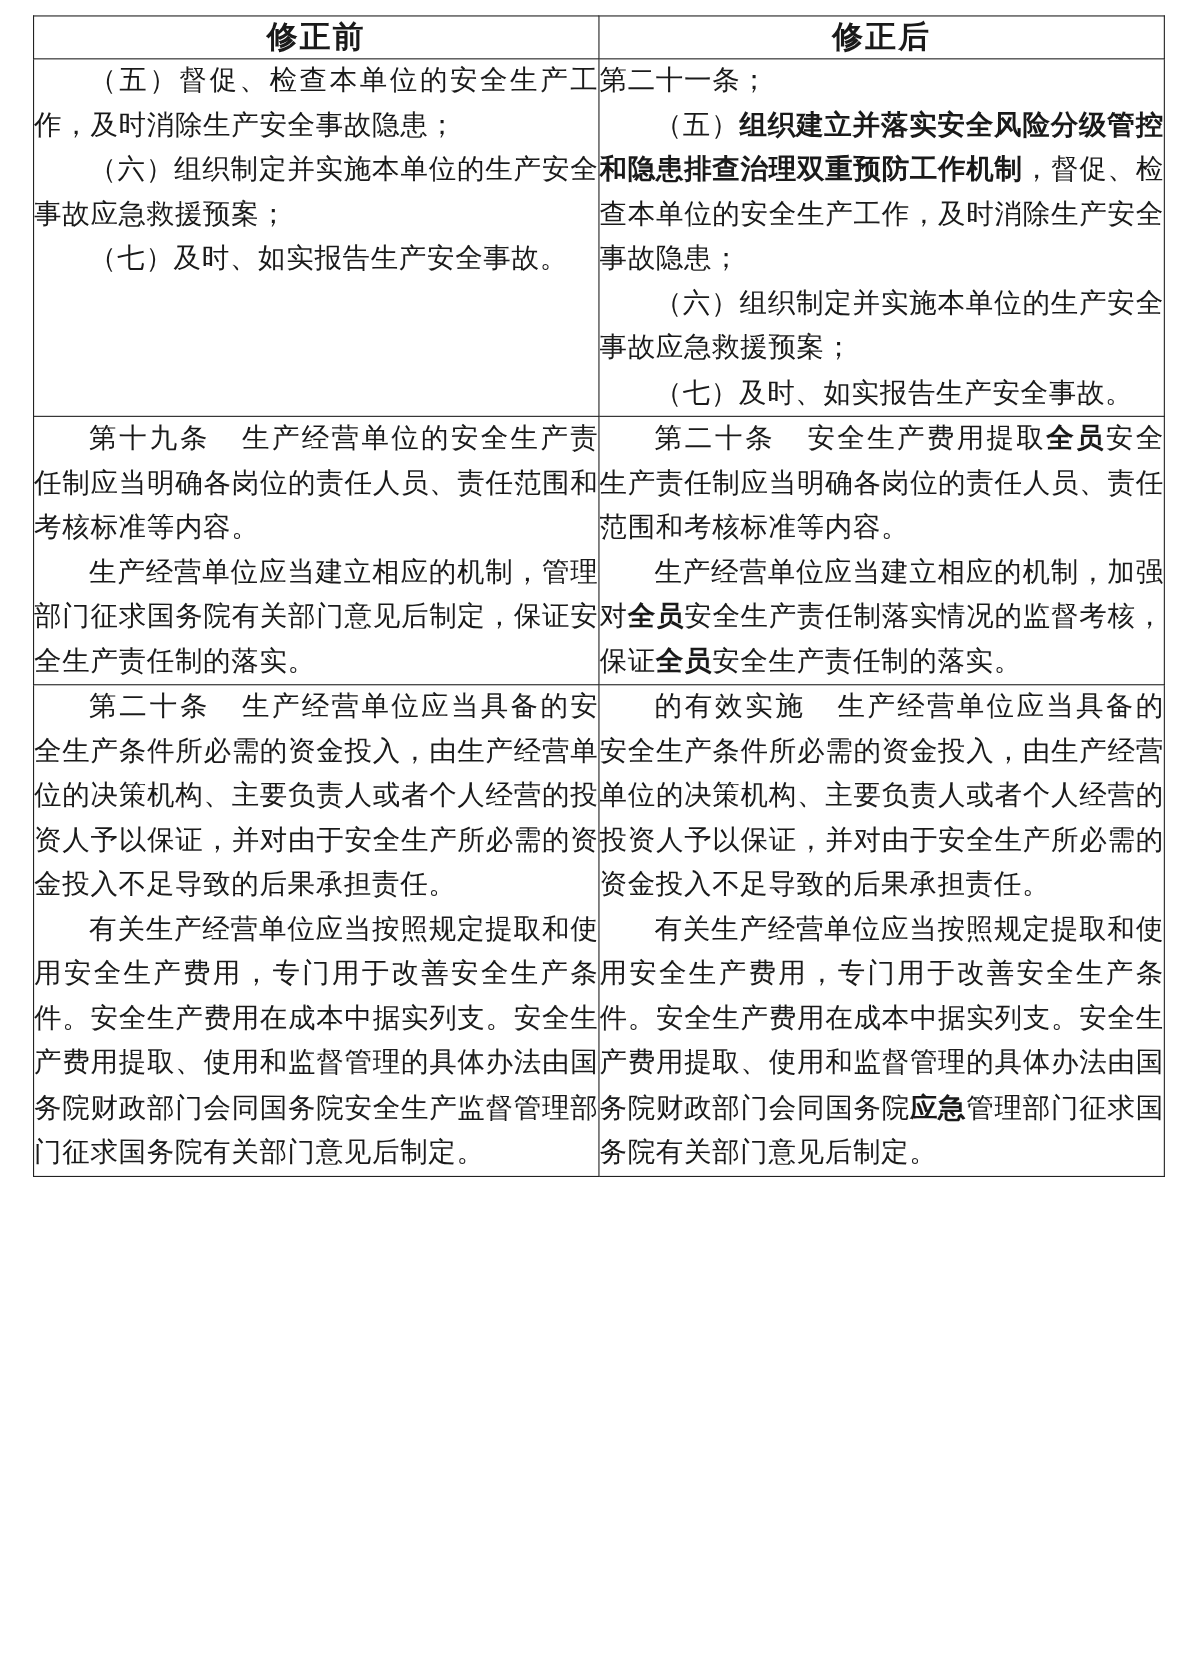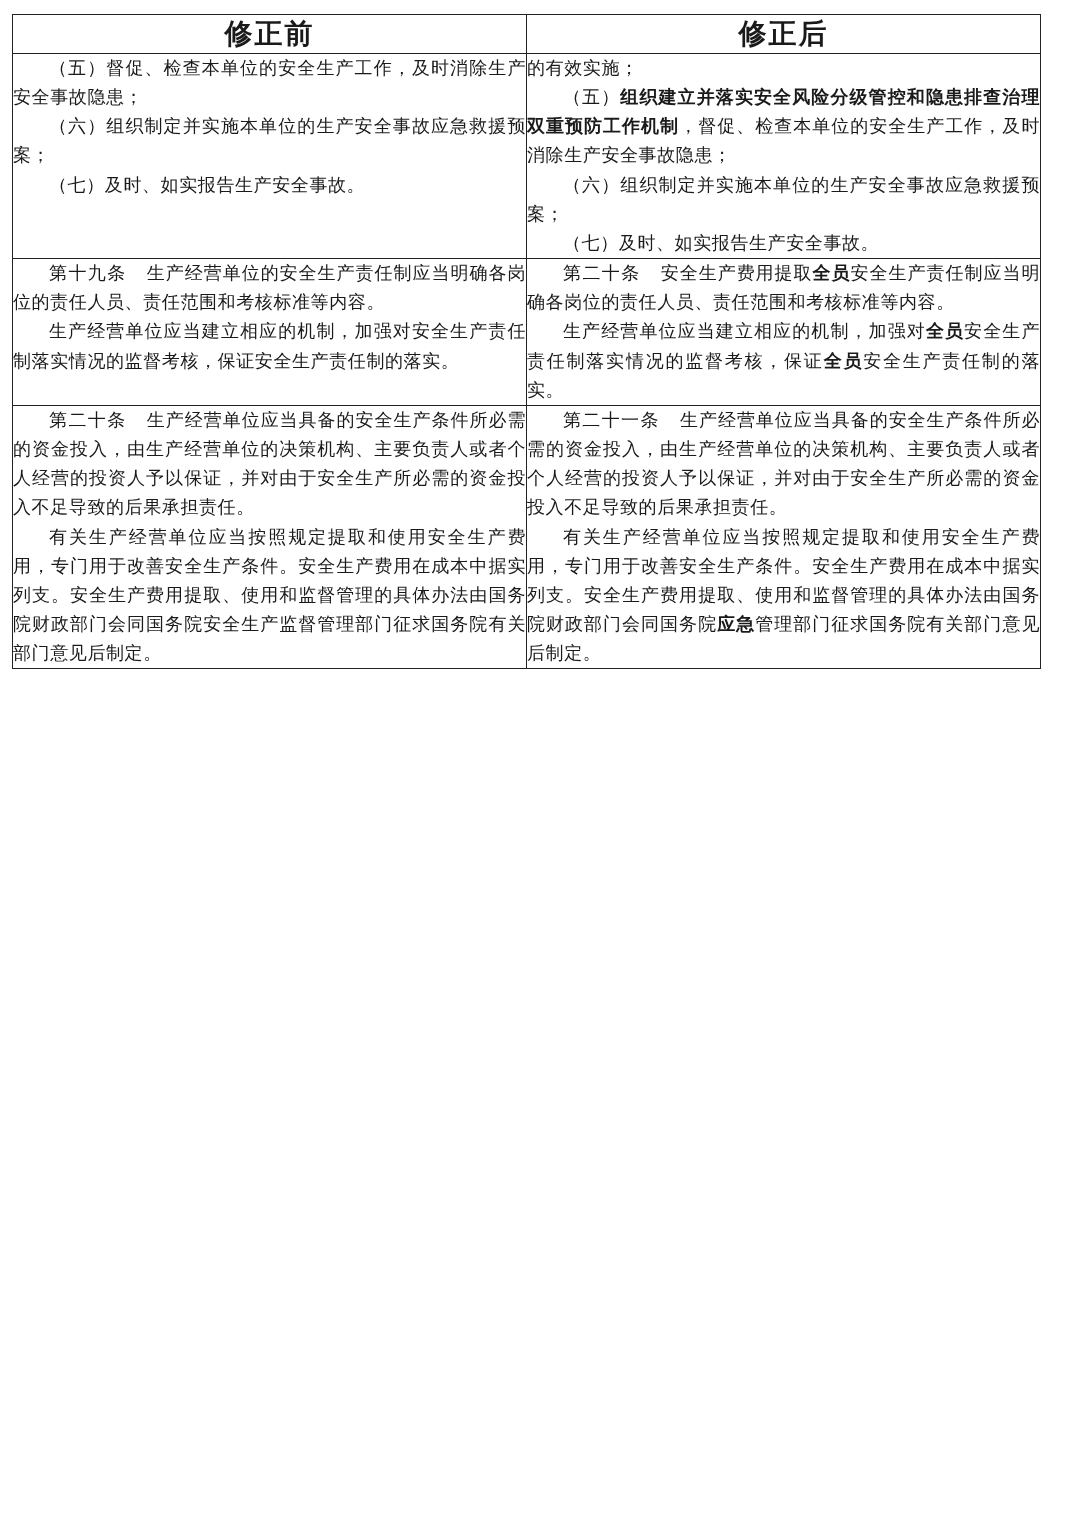--- a/index.html
+++ b/index.html
@@ -11,21 +11,21 @@
     width: 1080px;
     height: 1524px;
     font-family: "Liberation Serif", "DejaVu Serif", serif;
     color: #1a1a1a;
   }
   .page {
     position: relative;
     width: 1080px;
     height: 1524px;
     box-sizing: border-box;
-    padding: 14px 26px 0 12px;
+    padding: 14px 26px 0 30px;
   }
   table.amend-table {
     width: 1028px;
     border-collapse: collapse;
     table-layout: fixed;
   }
   table.amend-table col.c1 { width: 514px; }
   table.amend-table col.c2 { width: 514px; }
   table.amend-table th,
   table.amend-table td {
@@ -39,21 +39,21 @@
     font-size: 28px;
     letter-spacing: 2px;
     padding: 14px 0 16px 0;
     font-family: "Liberation Serif", "DejaVu Serif", serif;
   }
   td.body-cell {
     padding: 14px 16px 18px 16px;
   }
   p.para {
     margin: 0;
-    font-size: 18px;
+    font-size: 25px;
     line-height: 1.62;
     text-align: justify;
     text-justify: inter-ideograph;
     letter-spacing: 0.6px;
   }
   p.indent {
     text-indent: 2em;
   }
   b.bold {
     font-weight: bold;
@@ -84,43 +84,43 @@
     </thead>
     <tbody>
 
       <tr>
         <td class="body-cell">
           <p class="para indent">（五）督促、检查本单位的安全生产工作，及时消除生产安全事故隐患；</p>
           <p class="para indent">（六）组织制定并实施本单位的生产安全事故应急救援预案；</p>
           <p class="para indent">（七）及时、如实报告生产安全事故。</p>
         </td>
         <td class="body-cell">
-          <p class="para">的有效实施；</p>
+          <p class="para">第二十一条；</p>
           <p class="para indent"><span>（五）</span><b class="bold">组织建立并落实安全风险分级管控和隐患排查治理双重预防工作机制</b><span>，督促、检查本单位的安全生产工作，及时消除生产安全事故隐患；</span></p>
           <p class="para indent">（六）组织制定并实施本单位的生产安全事故应急救援预案；</p>
           <p class="para indent">（七）及时、如实报告生产安全事故。</p>
         </td>
       </tr>
 
       <tr>
         <td class="body-cell">
           <p class="para indent"><b class="artno">第十九条</b><span class="gap"></span><span>生产经营单位的安全生产责任制应当明确各岗位的责任人员、责任范围和考核标准等内容。</span></p>
-          <p class="para indent">生产经营单位应当建立相应的机制，加强对安全生产责任制落实情况的监督考核，保证安全生产责任制的落实。</p>
+          <p class="para indent">生产经营单位应当建立相应的机制，管理部门征求国务院有关部门意见后制定，保证安全生产责任制的落实。</p>
         </td>
         <td class="body-cell">
           <p class="para indent"><b class="artno">第二十条</b><span class="gap"></span><span>安全生产费用提取</span><b class="bold">全员</b><span>安全生产责任制应当明确各岗位的责任人员、责任范围和考核标准等内容。</span></p>
           <p class="para indent"><span>生产经营单位应当建立相应的机制，加强对</span><b class="bold">全员</b><span>安全生产责任制落实情况的监督考核，保证</span><b class="bold">全员</b><span>安全生产责任制的落实。</span></p>
         </td>
       </tr>
 
       <tr>
         <td class="body-cell">
           <p class="para indent"><b class="artno">第二十条</b><span class="gap"></span><span>生产经营单位应当具备的安全生产条件所必需的资金投入，由生产经营单位的决策机构、主要负责人或者个人经营的投资人予以保证，并对由于安全生产所必需的资金投入不足导致的后果承担责任。</span></p>
           <p class="para indent">有关生产经营单位应当按照规定提取和使用安全生产费用，专门用于改善安全生产条件。安全生产费用在成本中据实列支。安全生产费用提取、使用和监督管理的具体办法由国务院财政部门会同国务院安全生产监督管理部门征求国务院有关部门意见后制定。</p>
         </td>
         <td class="body-cell">
-          <p class="para indent"><b class="artno">第二十一条</b><span class="gap"></span><span>生产经营单位应当具备的安全生产条件所必需的资金投入，由生产经营单位的决策机构、主要负责人或者个人经营的投资人予以保证，并对由于安全生产所必需的资金投入不足导致的后果承担责任。</span></p>
+          <p class="para indent"><b class="artno">的有效实施</b><span class="gap"></span><span>生产经营单位应当具备的安全生产条件所必需的资金投入，由生产经营单位的决策机构、主要负责人或者个人经营的投资人予以保证，并对由于安全生产所必需的资金投入不足导致的后果承担责任。</span></p>
           <p class="para indent"><span>有关生产经营单位应当按照规定提取和使用安全生产费用，专门用于改善安全生产条件。安全生产费用在成本中据实列支。安全生产费用提取、使用和监督管理的具体办法由国务院财政部门会同国务院</span><b class="bold">应急</b><span>管理部门征求国务院有关部门意见后制定。</span></p>
         </td>
       </tr>
     </tbody>
   </table>
 </div>
 
 </body></html>

